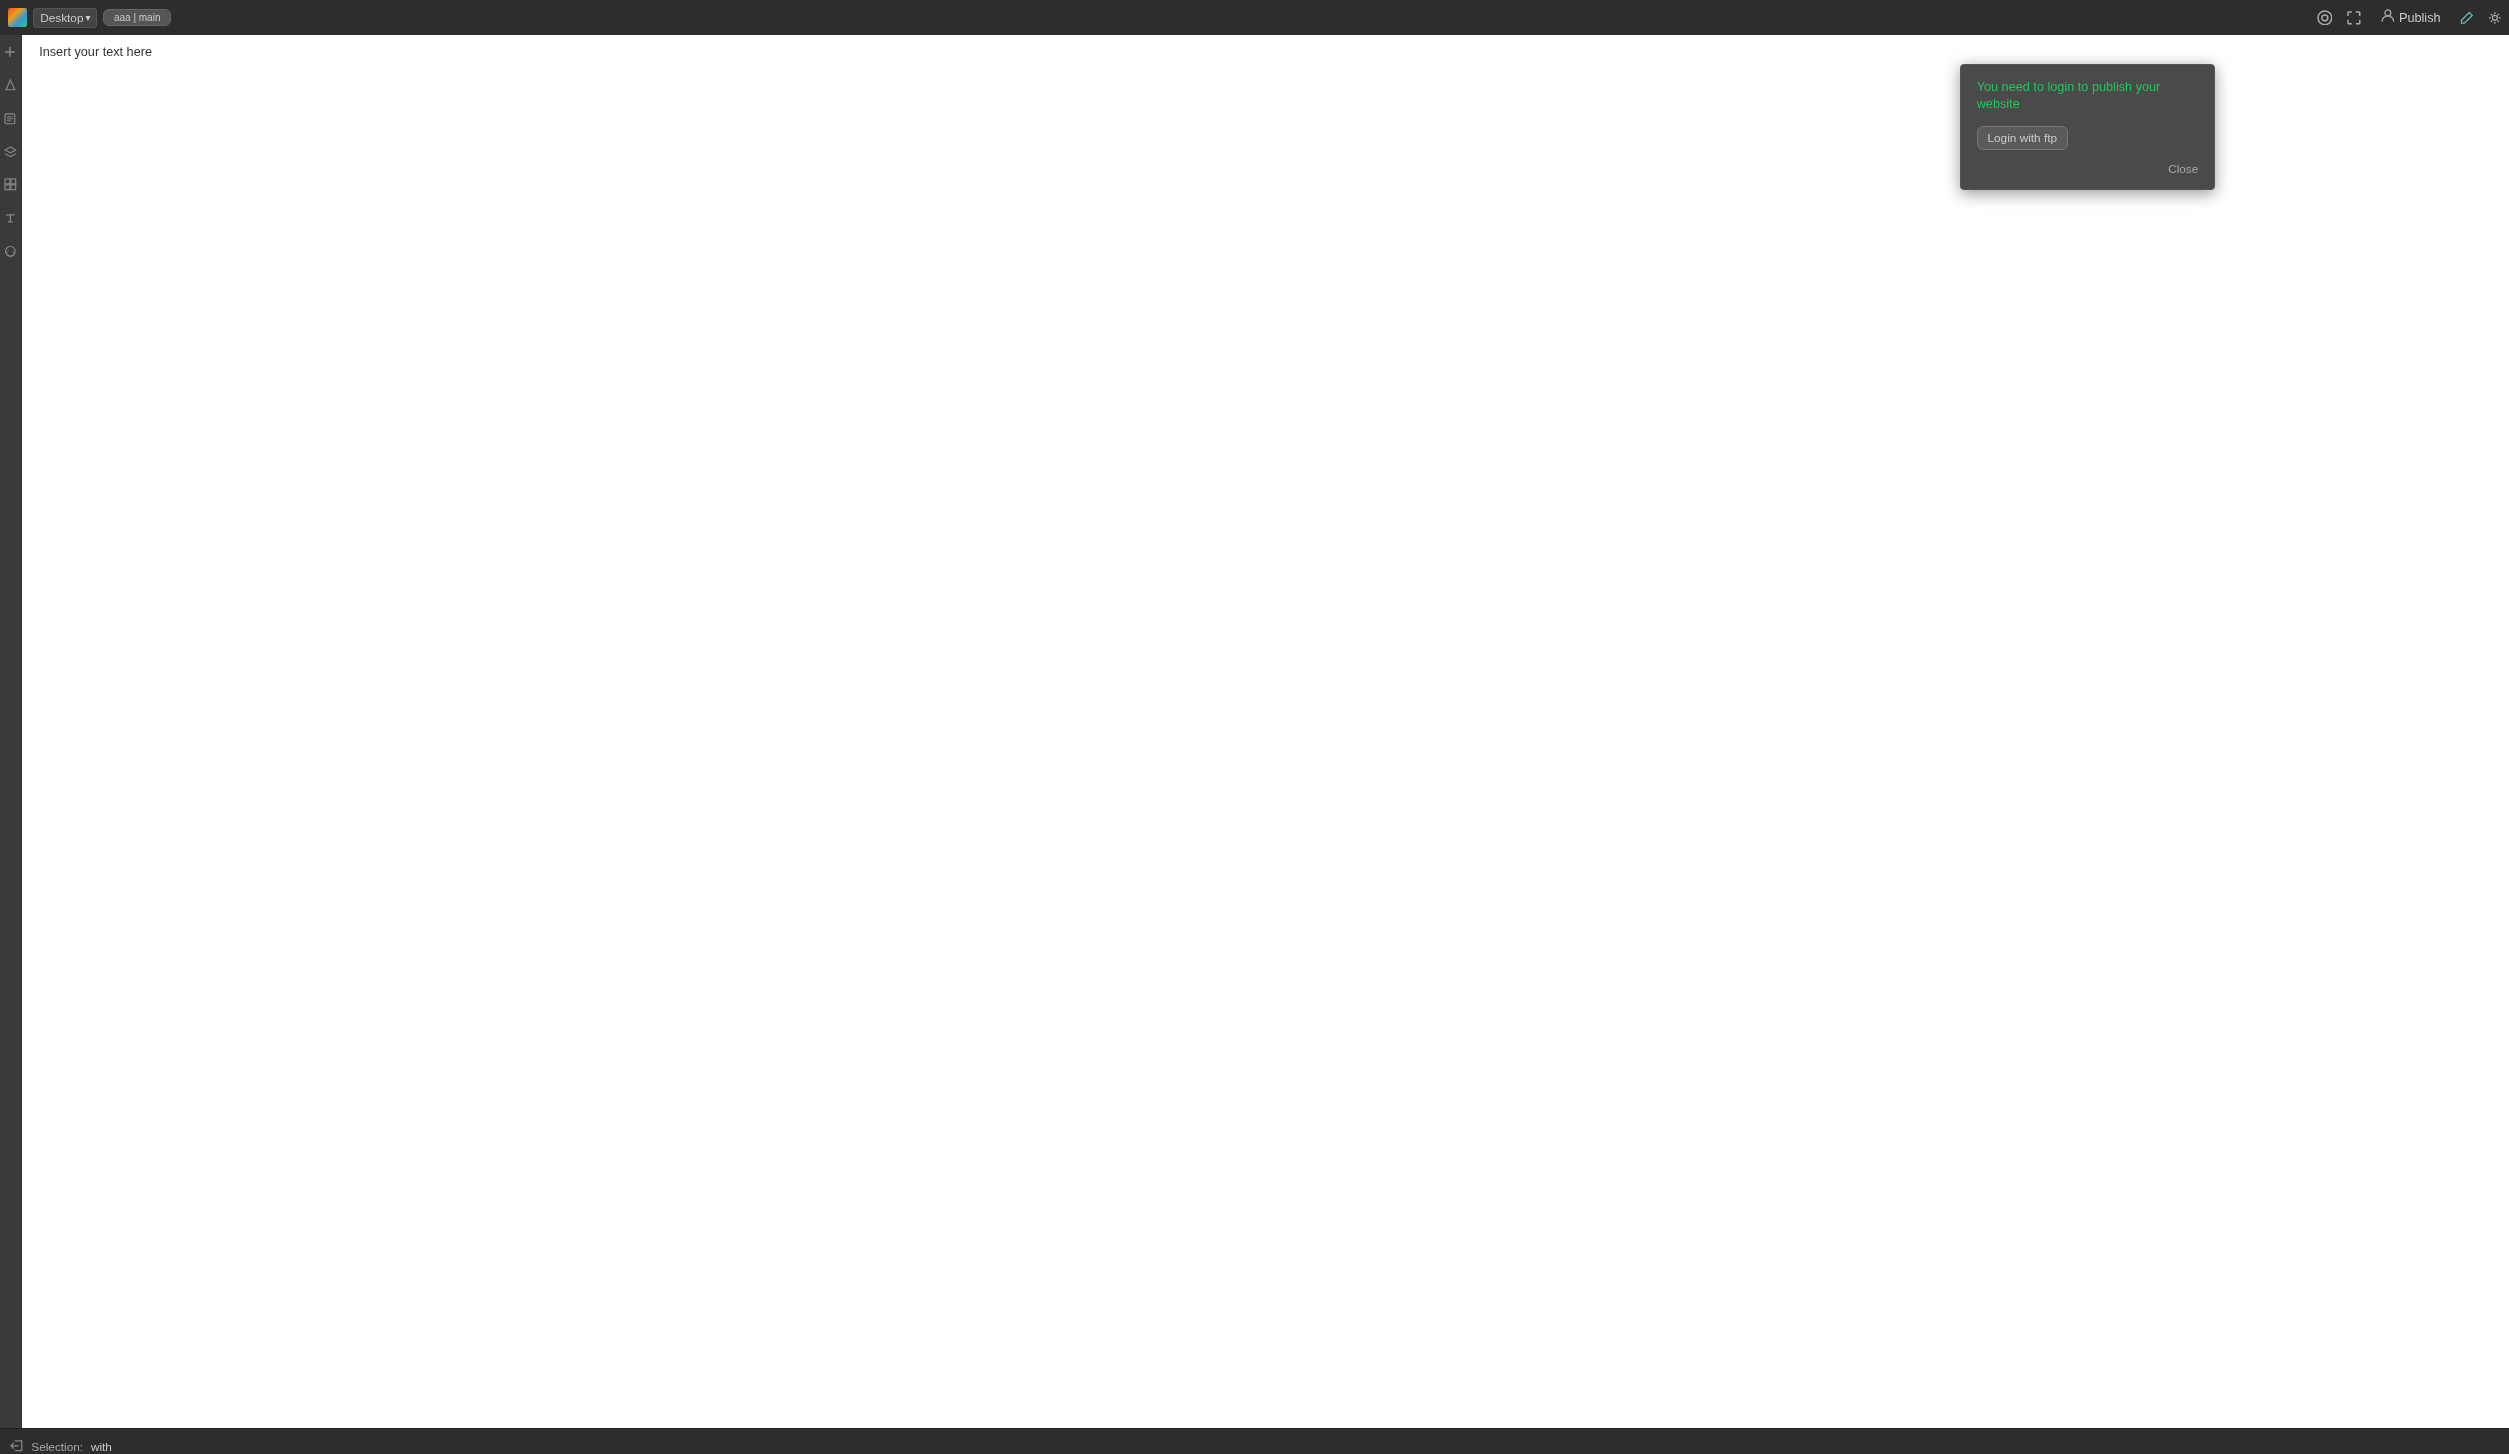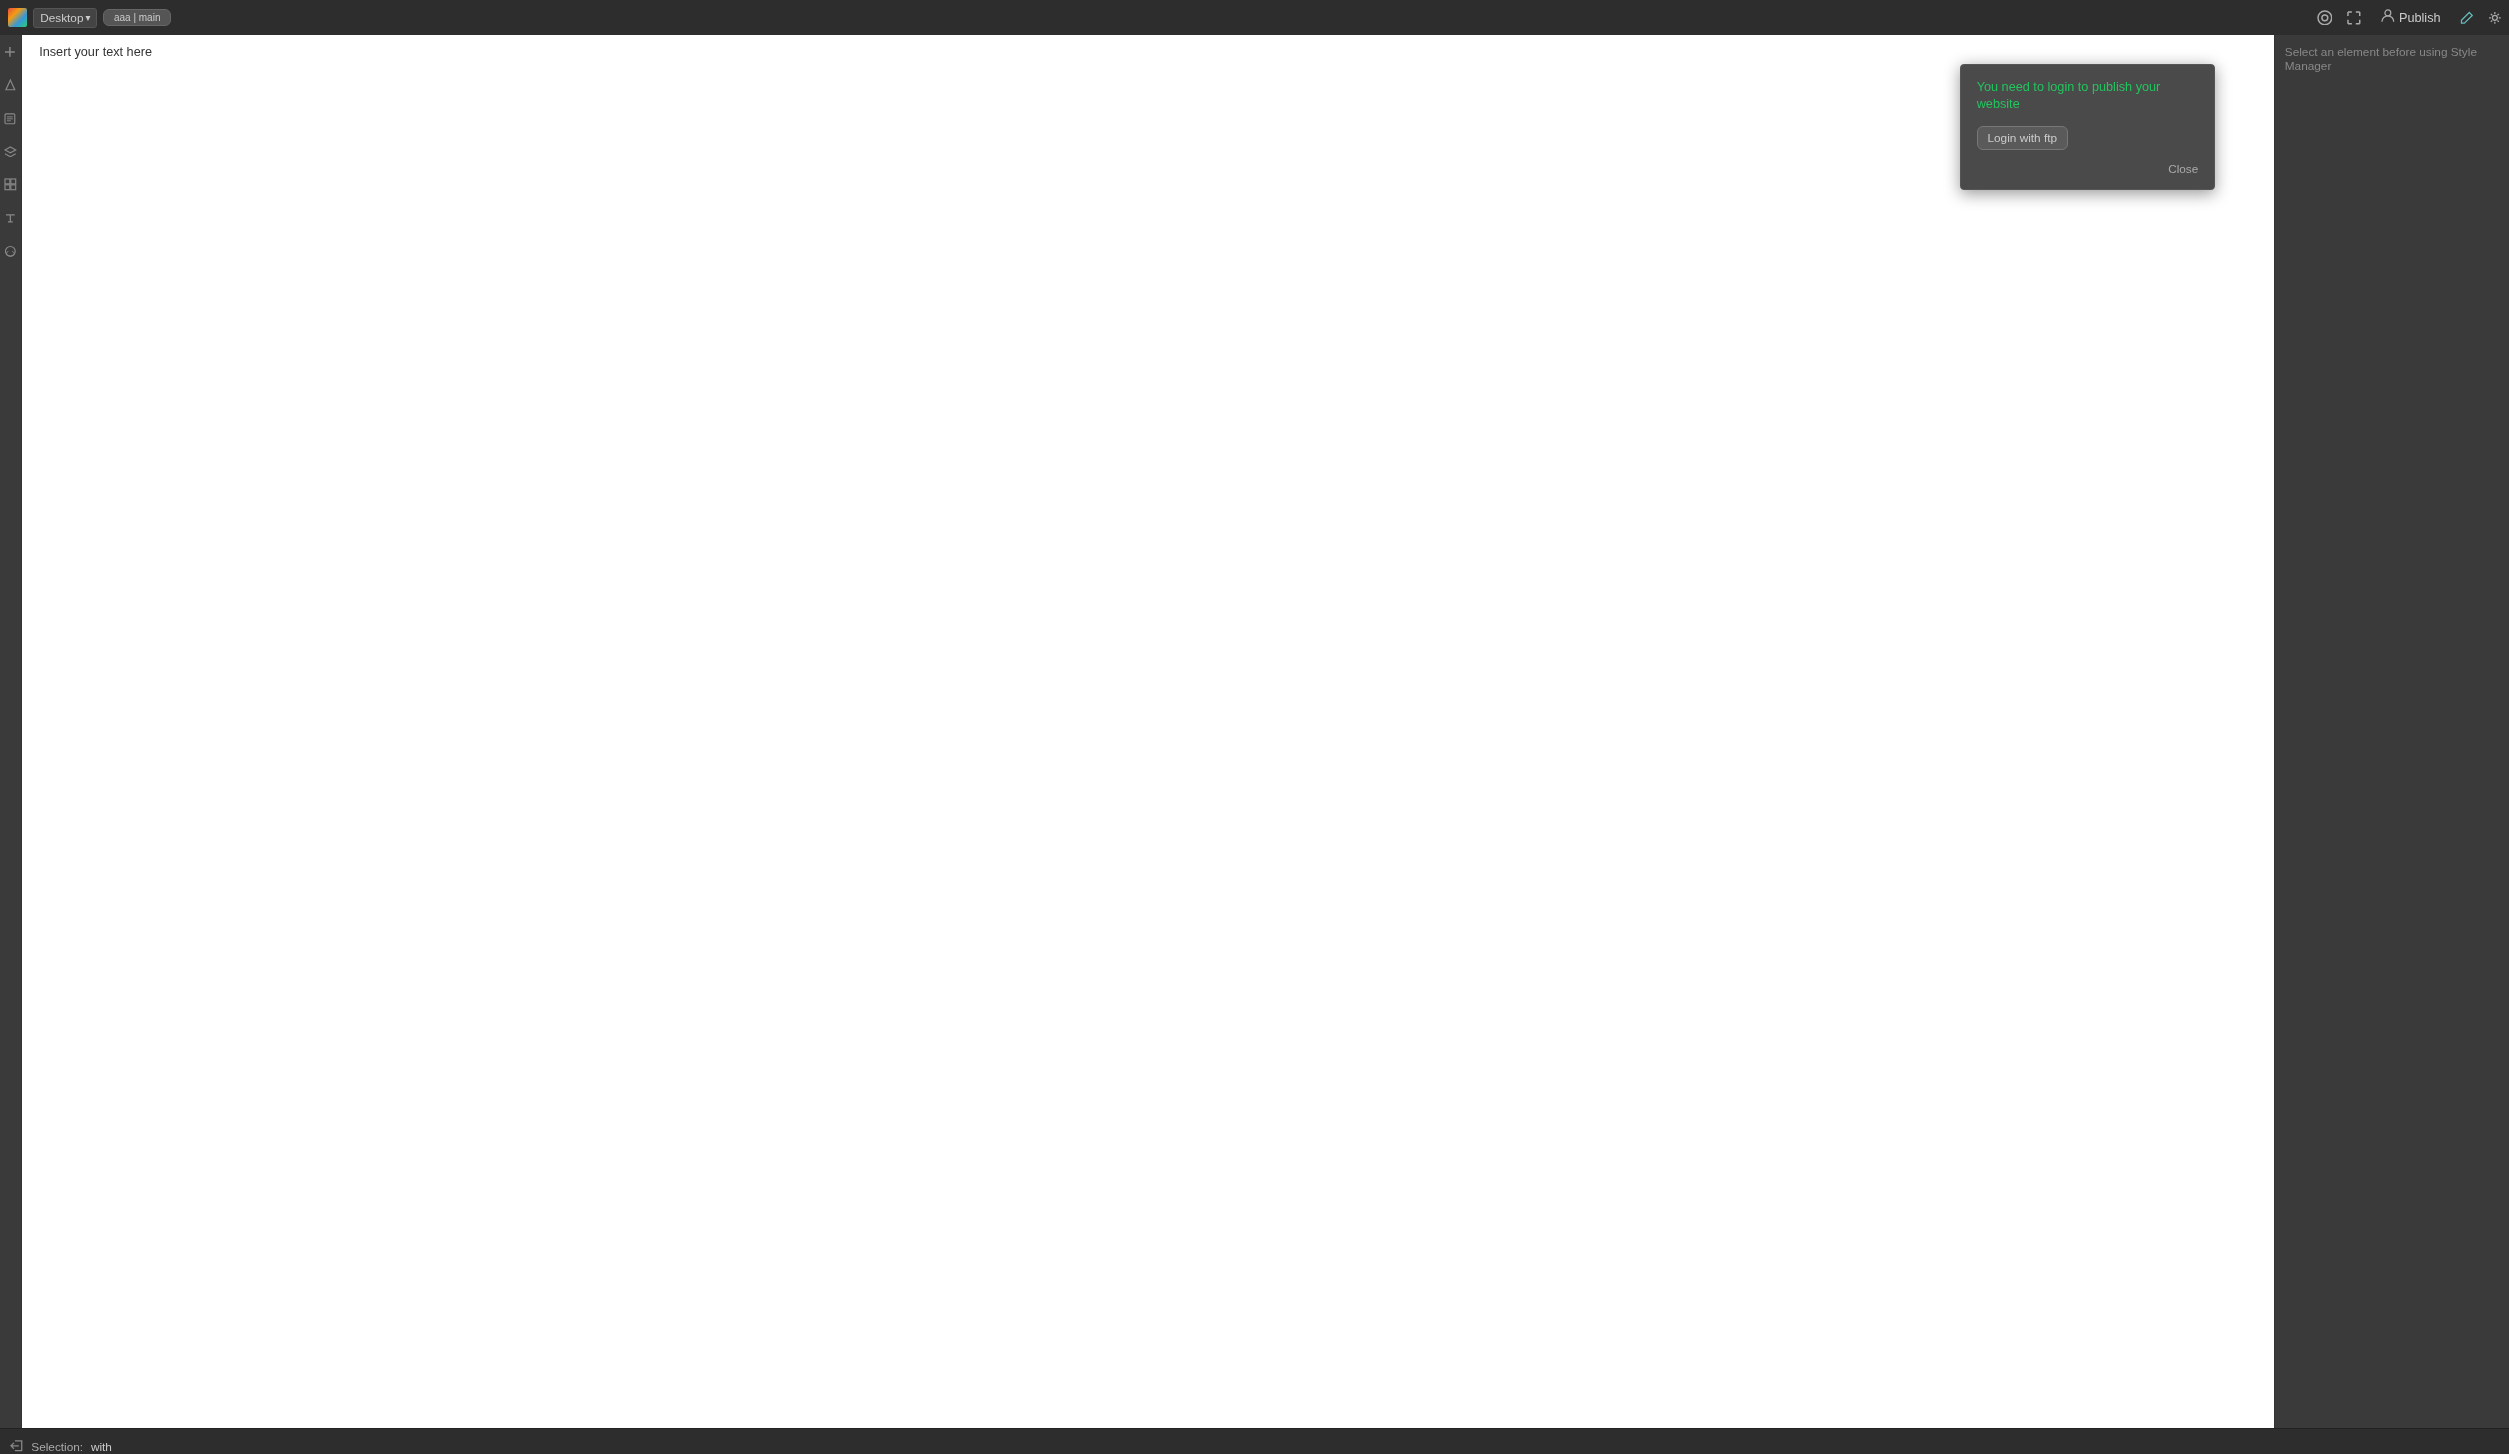--- a/index.html
+++ b/index.html
@@ -295,23 +295,20 @@
       </svg>
     </div>
   </div>
 
   <div id="canvas-container">
     <div id="canvas">
       <div class="canvas-text">Insert your text here</div>
     </div>
   </div>
 
-  <div id="right-sidebar">
-    <div>Select an element before using Style Manager</div>
-  </div>
 </div>
 
 <div id="popup-overlay">
   <div id="publish-popup">
     <div class="popup-message">You need to login to publish your website</div>
     <div class="login-btn">Login with ftp</div>
     <div class="popup-footer">
       <button class="close-btn">Close</button>
     </div>
   </div>

